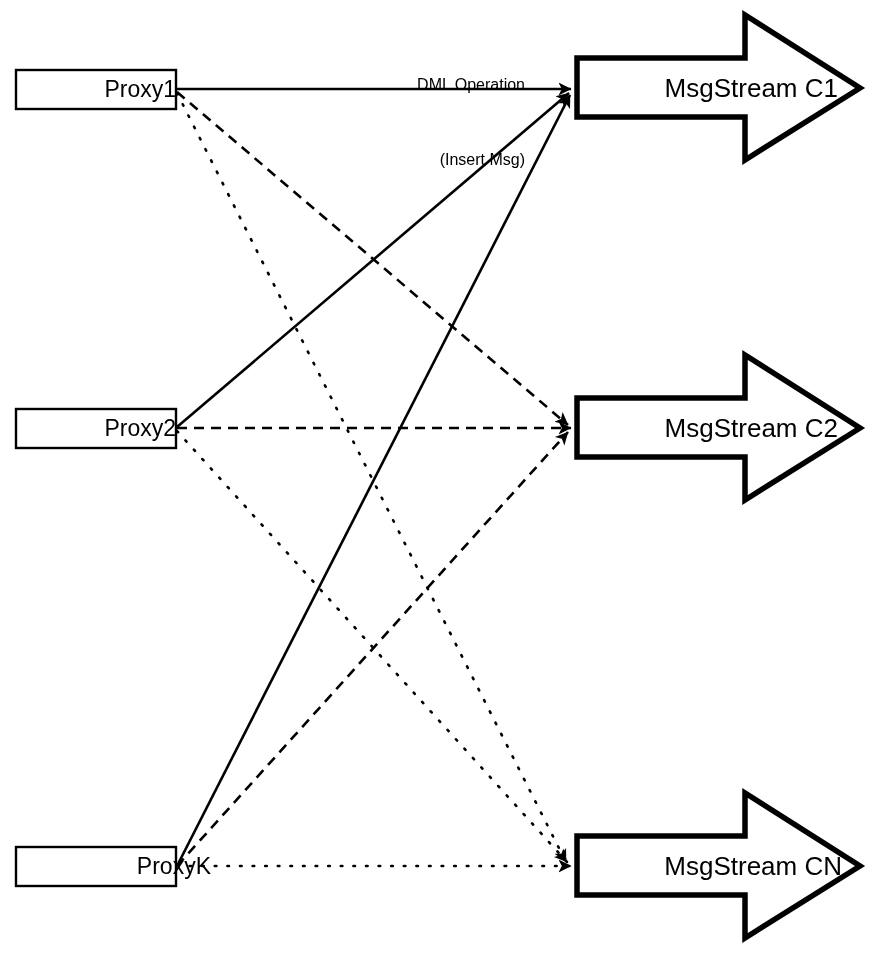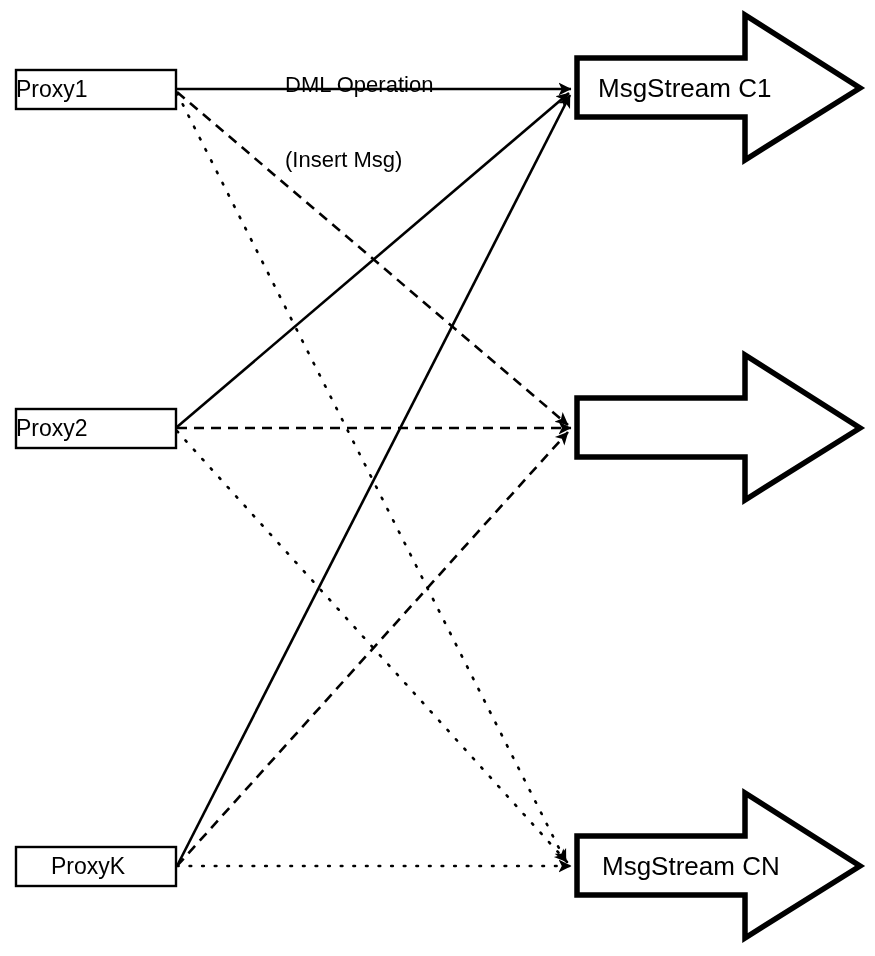--- a/index.html
+++ b/index.html
@@ -24,33 +24,33 @@
     width: 875px;
     height: 956px;
   }
   .proxy-label,
   .stream-label,
   .edge-caption {
     position: absolute;
     font-family: "Liberation Sans", sans-serif;
     color: #000000;
     white-space: pre;
-    text-align: left;
+    text-align: right;
     pointer-events: none;
   }
   .proxy-label {
     font-size: 23px;
     line-height: 23px;
   }
   .stream-label {
     font-size: 26px;
     line-height: 22px;
   }
   .edge-caption {
-    font-size: 22px;
+    font-size: 16px;
     line-height: 25px;
   }
 </style>
 </head>
 <body>
 
 <div id="diagram-root">
 
   <svg id="diagram-svg" viewBox="0 0 875 956">
     <defs>
@@ -93,15 +93,16 @@
   <div class="edge-caption" style="left:285px; top:22px; width:240px;">
     <div>DML Operation</div>
     <div>(Insert Msg)</div>
   </div>
 
   <div class="proxy-label" style="left:16px; top:78px; width:160px;">Proxy1</div>
   <div class="proxy-label" style="left:16px; top:417px; width:160px;">Proxy2</div>
   <div class="proxy-label" style="left:16px; top:855px; width:160px;padding-left:35px;">ProxyK</div>
 
   <div class="stream-label" style="left:598px; top:77px; width:240px;">MsgStream C1</div>
+  <div class="stream-label" style="left:598px; top:417px; width:240px;">MsgStream C2</div>
   <div class="stream-label" style="left:602px; top:855px; width:240px;">MsgStream CN</div>
 
 </div>
 
 </body></html>

